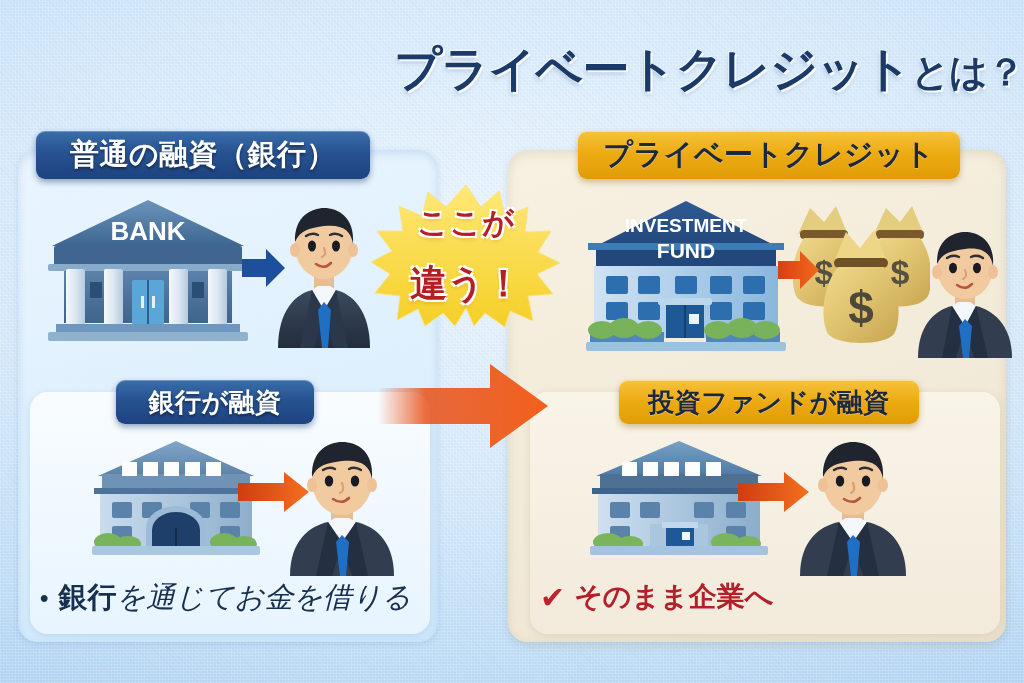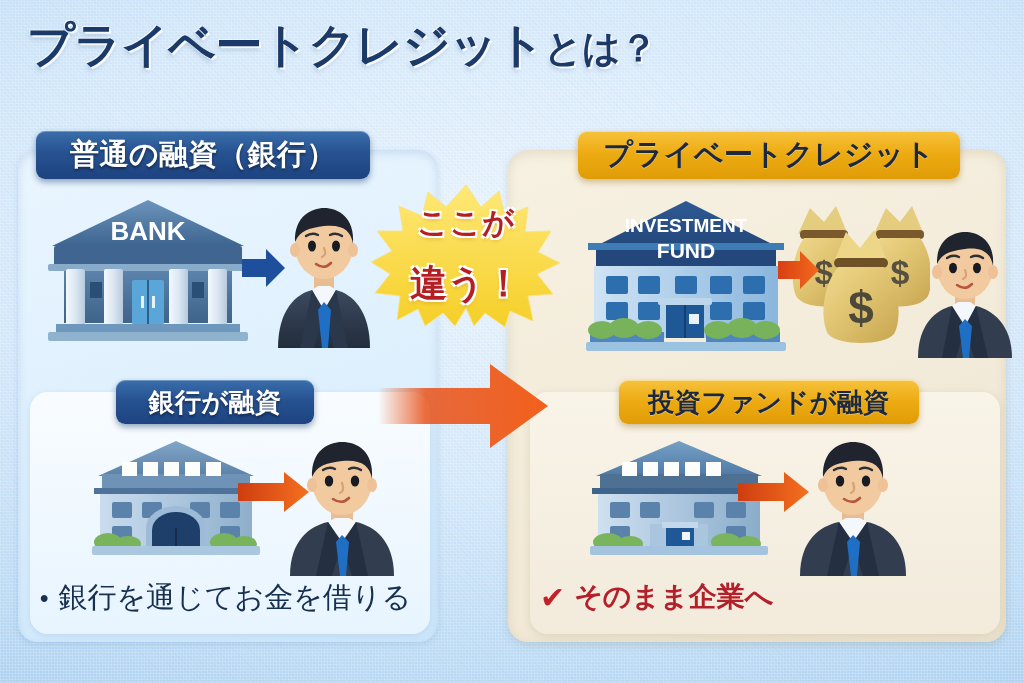--- a/index.html
+++ b/index.html
@@ -31,33 +31,32 @@
     background-image:
       repeating-linear-gradient(0deg, rgba(255,255,255,.32) 0 1px, rgba(255,255,255,0) 1px 3px),
       repeating-linear-gradient(90deg, rgba(255,255,255,.26) 0 1px, rgba(255,255,255,0) 1px 3px),
       repeating-linear-gradient(45deg, rgba(120,170,220,.10) 0 1px, rgba(255,255,255,0) 1px 4px);
     z-index: 0;
   }
 
   
   .title {
     position: absolute;
-    top: 14px; left: 0; right: 0;
-    text-align: left;
+    top: 38px; left: 0; right: 0;
+    text-align: right;
     z-index: 6;
     font-size: 47px;
     font-weight: 700;
     letter-spacing: -1px;
     color: #1b3a67;
     text-shadow:
        2px 2px 0 rgba(255,255,255,.85),
       -1px -1px 0 rgba(255,255,255,.6),
        0 3px 5px rgba(40,80,130,.25);
     white-space: nowrap;
-    margin-left: 27px;
   }
   .title .suffix { font-size: 38px; }
 
   
   .panel {
     position: absolute;
     border-radius: 20px;
     z-index: 1;
   }
   .panel-left {
@@ -185,22 +184,22 @@
   #caption-left {
     left: 40px; top: 578px;
     font-size: 29px;
     color: #17304f;
   }
   #caption-left .bullet {
     font-size: 24px;
     margin-right: 10px;
     color: #17304f;
   }
-  #caption-left .strong { font-weight: 400; }
-  #caption-left .normal { font-weight: 500; }
+  #caption-left .strong { font-weight: 700; }
+  #caption-left .normal { font-weight: 500; font-style: italic; }
 
   #caption-right {
     left: 540px; top: 578px;
     font-size: 28px;
   }
   #caption-right .check {
     color: #c0232a;
     font-size: 30px;
     margin-right: 9px;
     font-weight: 700;

